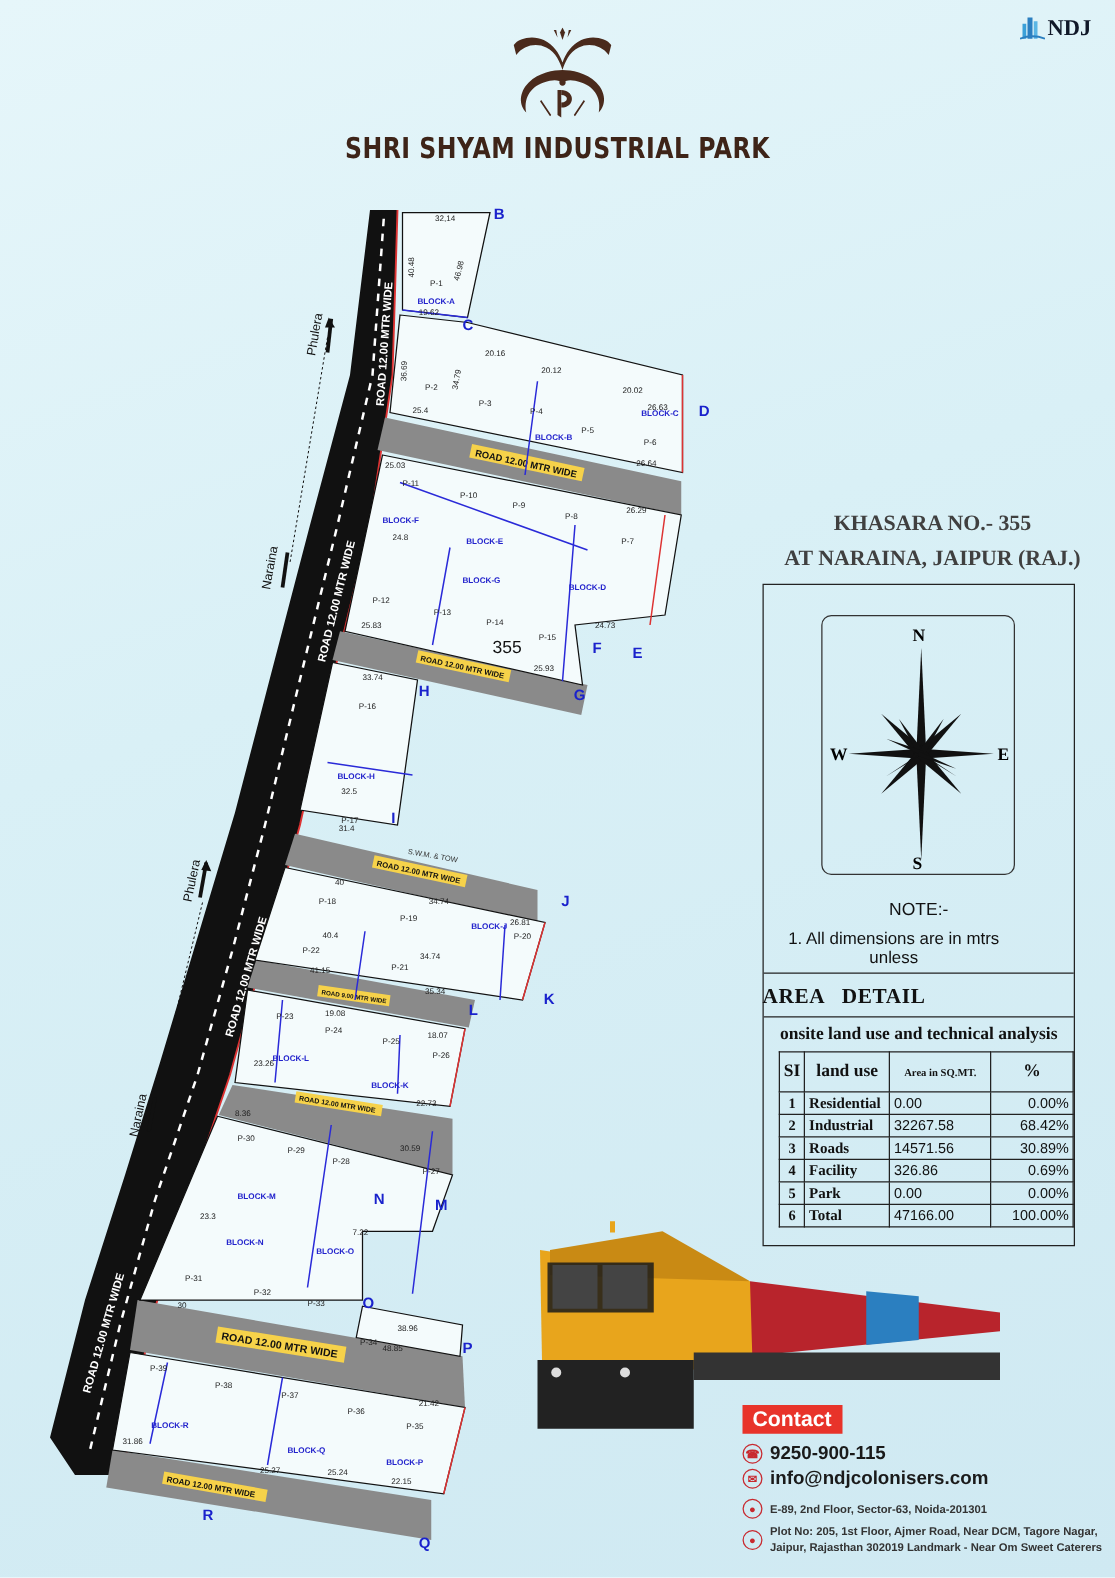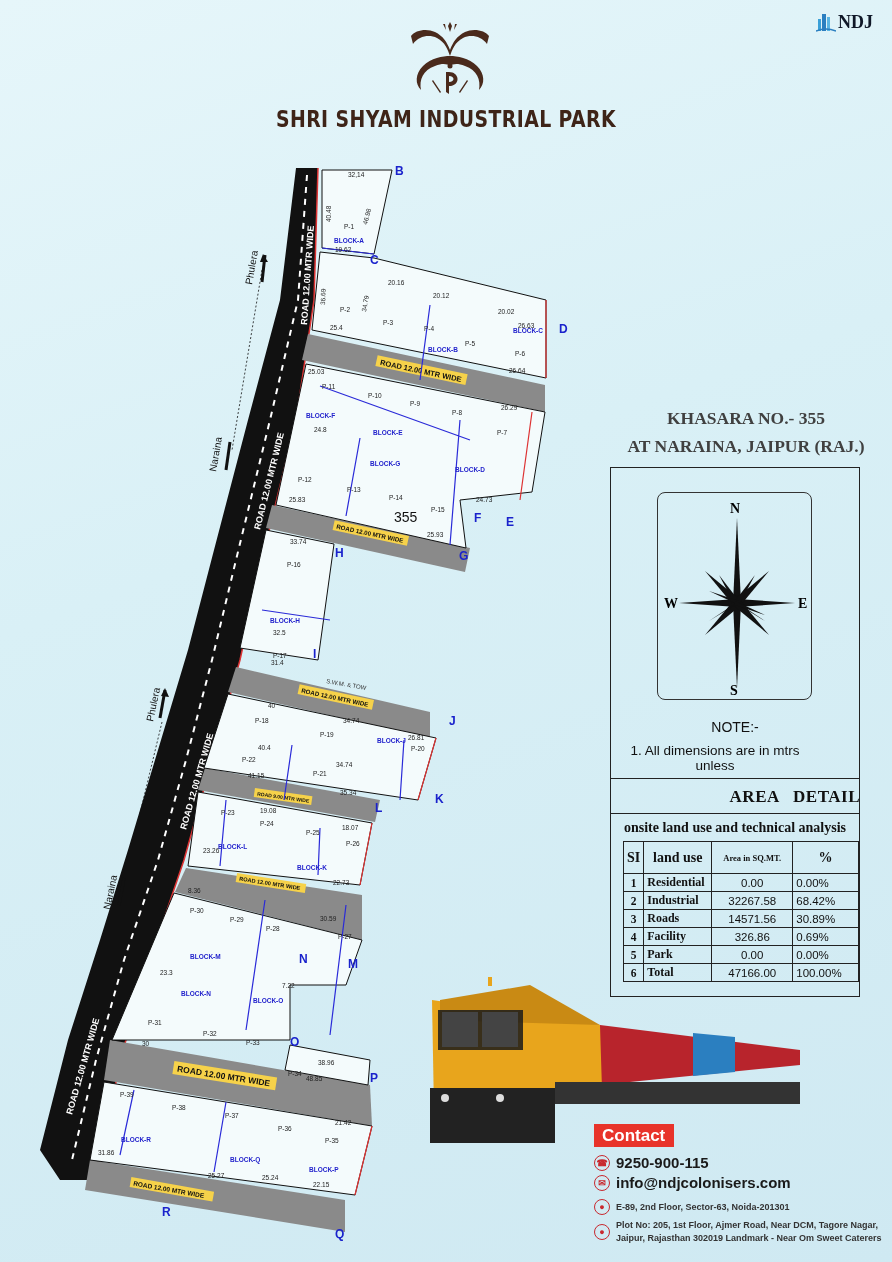--- a/index.html
+++ b/index.html
@@ -29,34 +29,34 @@
     left: 610px; top: 467px; width: 250px; height: 530px;
     border: 1.5px solid #222;
   }
   .compass-box {
     left: 657px; top: 492px; width: 155px; height: 208px;
     border: 1.3px solid #333; border-radius: 8px;
   }
   .note-title { left: 610px; width: 250px; top: 719px; text-align: center; font-size: 14px; }
   .note-line { left: 610px; width: 210px; top: 743px; text-align: center; font-size: 13.5px; }
   .sep { left: 611px; width: 248px; height: 0; border-top: 1.3px solid #222; }
-  .area-title { left: 610px; width: 250px; top: 787px; text-align: right; font-family: "Liberation Serif", serif; font-weight: bold; font-size: 17px; letter-spacing: 0.5px; }
+  .area-title { left: 610px; width: 250px; top: 787px; text-align: left; font-family: "Liberation Serif", serif; font-weight: bold; font-size: 17px; letter-spacing: 0.5px; }
   .area-sub { left: 610px; width: 250px; top: 820px; text-align: center; font-family: "Liberation Serif", serif; font-weight: bold; font-size: 14px; }
 
   table.area {
     position: absolute; left: 623px; top: 841px; width: 236px;
     border-collapse: collapse; font-size: 11.5px;
   }
   table.area td, table.area th { border: 1.2px solid #222; height: 18px; padding: 0 3px; }
   table.area th { height: 32px; font-family: "Liberation Serif", serif; font-weight: bold; font-size: 14px; }
   table.area td.si { font-family: "Liberation Serif", serif; font-weight: bold; text-align: center; width: 20px; }
   table.area td.lu { font-family: "Liberation Serif", serif; font-weight: bold; font-size: 12px; width: 68px; }
   table.area td.lu.small { font-size: 12px; }
-  table.area td.val { text-align: center; width: 81px; }
-  table.area td.pct { text-align: left; }
+  table.area td.val { text-align: left; width: 81px; }
+  table.area td.pct { text-align: right; }
 
   
   .contact-btn { left: 594px; top: 1124px; width: 80px; height: 23px; background: #e8332a; color: #fff; font-size: 17px; font-weight: bold; padding-left: 8px; line-height: 23px; }
   .c-row { left: 594px; display: flex; align-items: center; gap: 6px; color: #1a1a1a; }
   .c-icon { width: 16px; height: 16px; border: 1.8px solid #c8292f; border-radius: 50%; display: flex; align-items: center; justify-content: center; color: #c8292f; font-size: 9px; font-weight: bold; flex: none; }
   .c-phone { font-size: 15px; font-weight: bold; }
   .c-email { font-size: 15px; font-weight: bold; }
   .c-addr { font-size: 9px; font-weight: bold; line-height: 13px; color: #333; }
 
   

